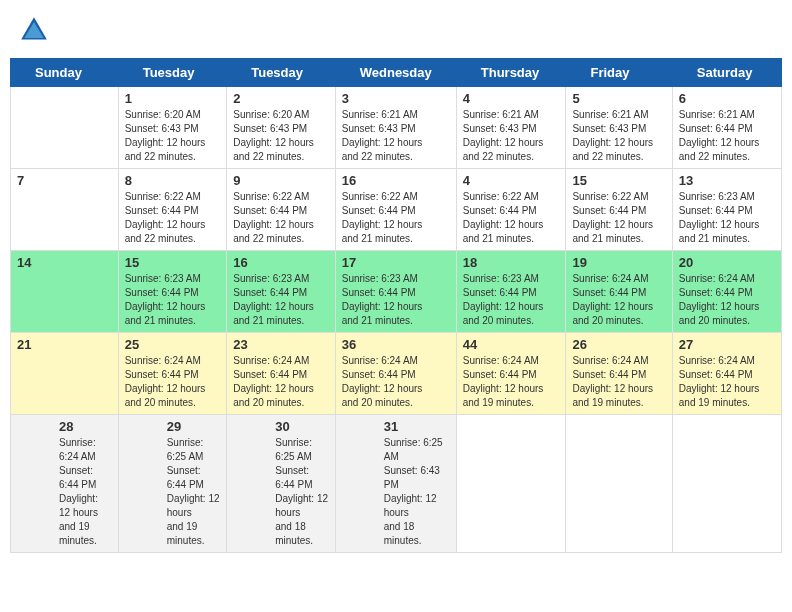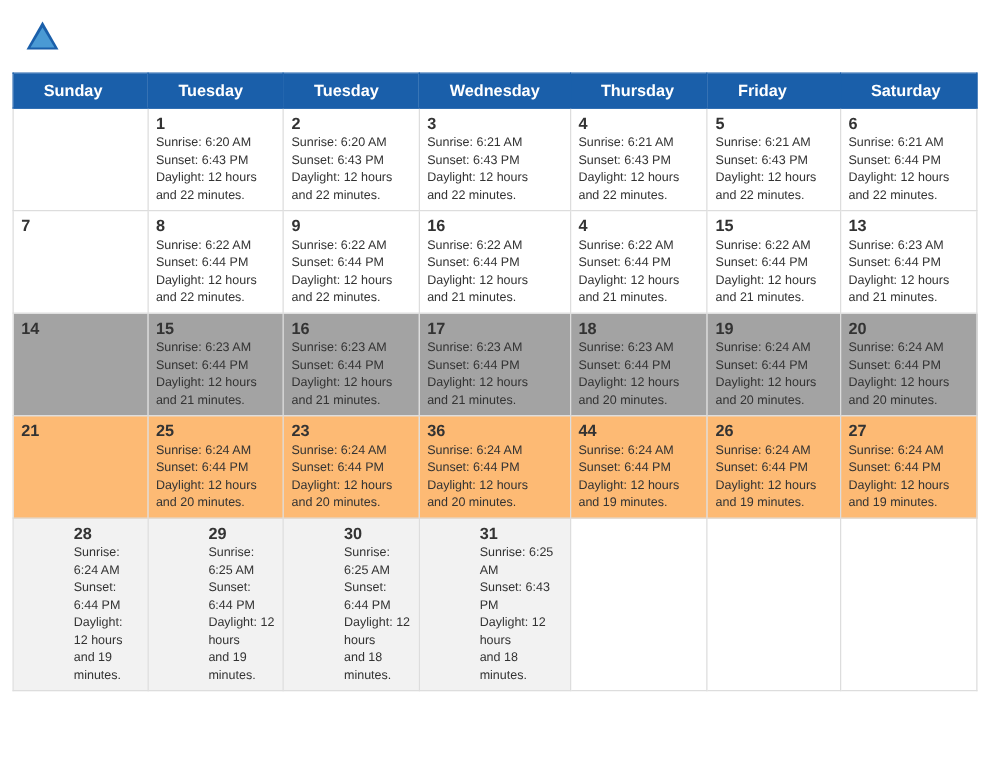--- a/index.html
+++ b/index.html
@@ -87,22 +87,22 @@
     }
     .day-info {
       font-size: 10px;
       color: #333;
       line-height: 1.4;
     }
     .empty-cell {
       background: #fff !important;
     }
     .calendar tr:nth-child(2) td { background: #fff; }
-    .calendar tr:nth-child(3) td { background: #a3a3a3; }
-    .calendar tr:nth-child(4) td { background: #fdba74; }
+    .calendar tr:nth-child(3) td { background: #86efac; }
+    .calendar tr:nth-child(4) td { background: #fef9c3; }
     .calendar tr:nth-child(5) td { background: #f2f2f2; padding-left: 48px; }
     .calendar tr:nth-child(6) td { background: #fff; }
     .calendar tr:nth-child(7) td { background: #f2f2f2; }
   </style>
 </head>
 <body>
 
 <div class="header">
   <div class="logo">
     <svg class="logo-icon" viewBox="0 0 40 40">

